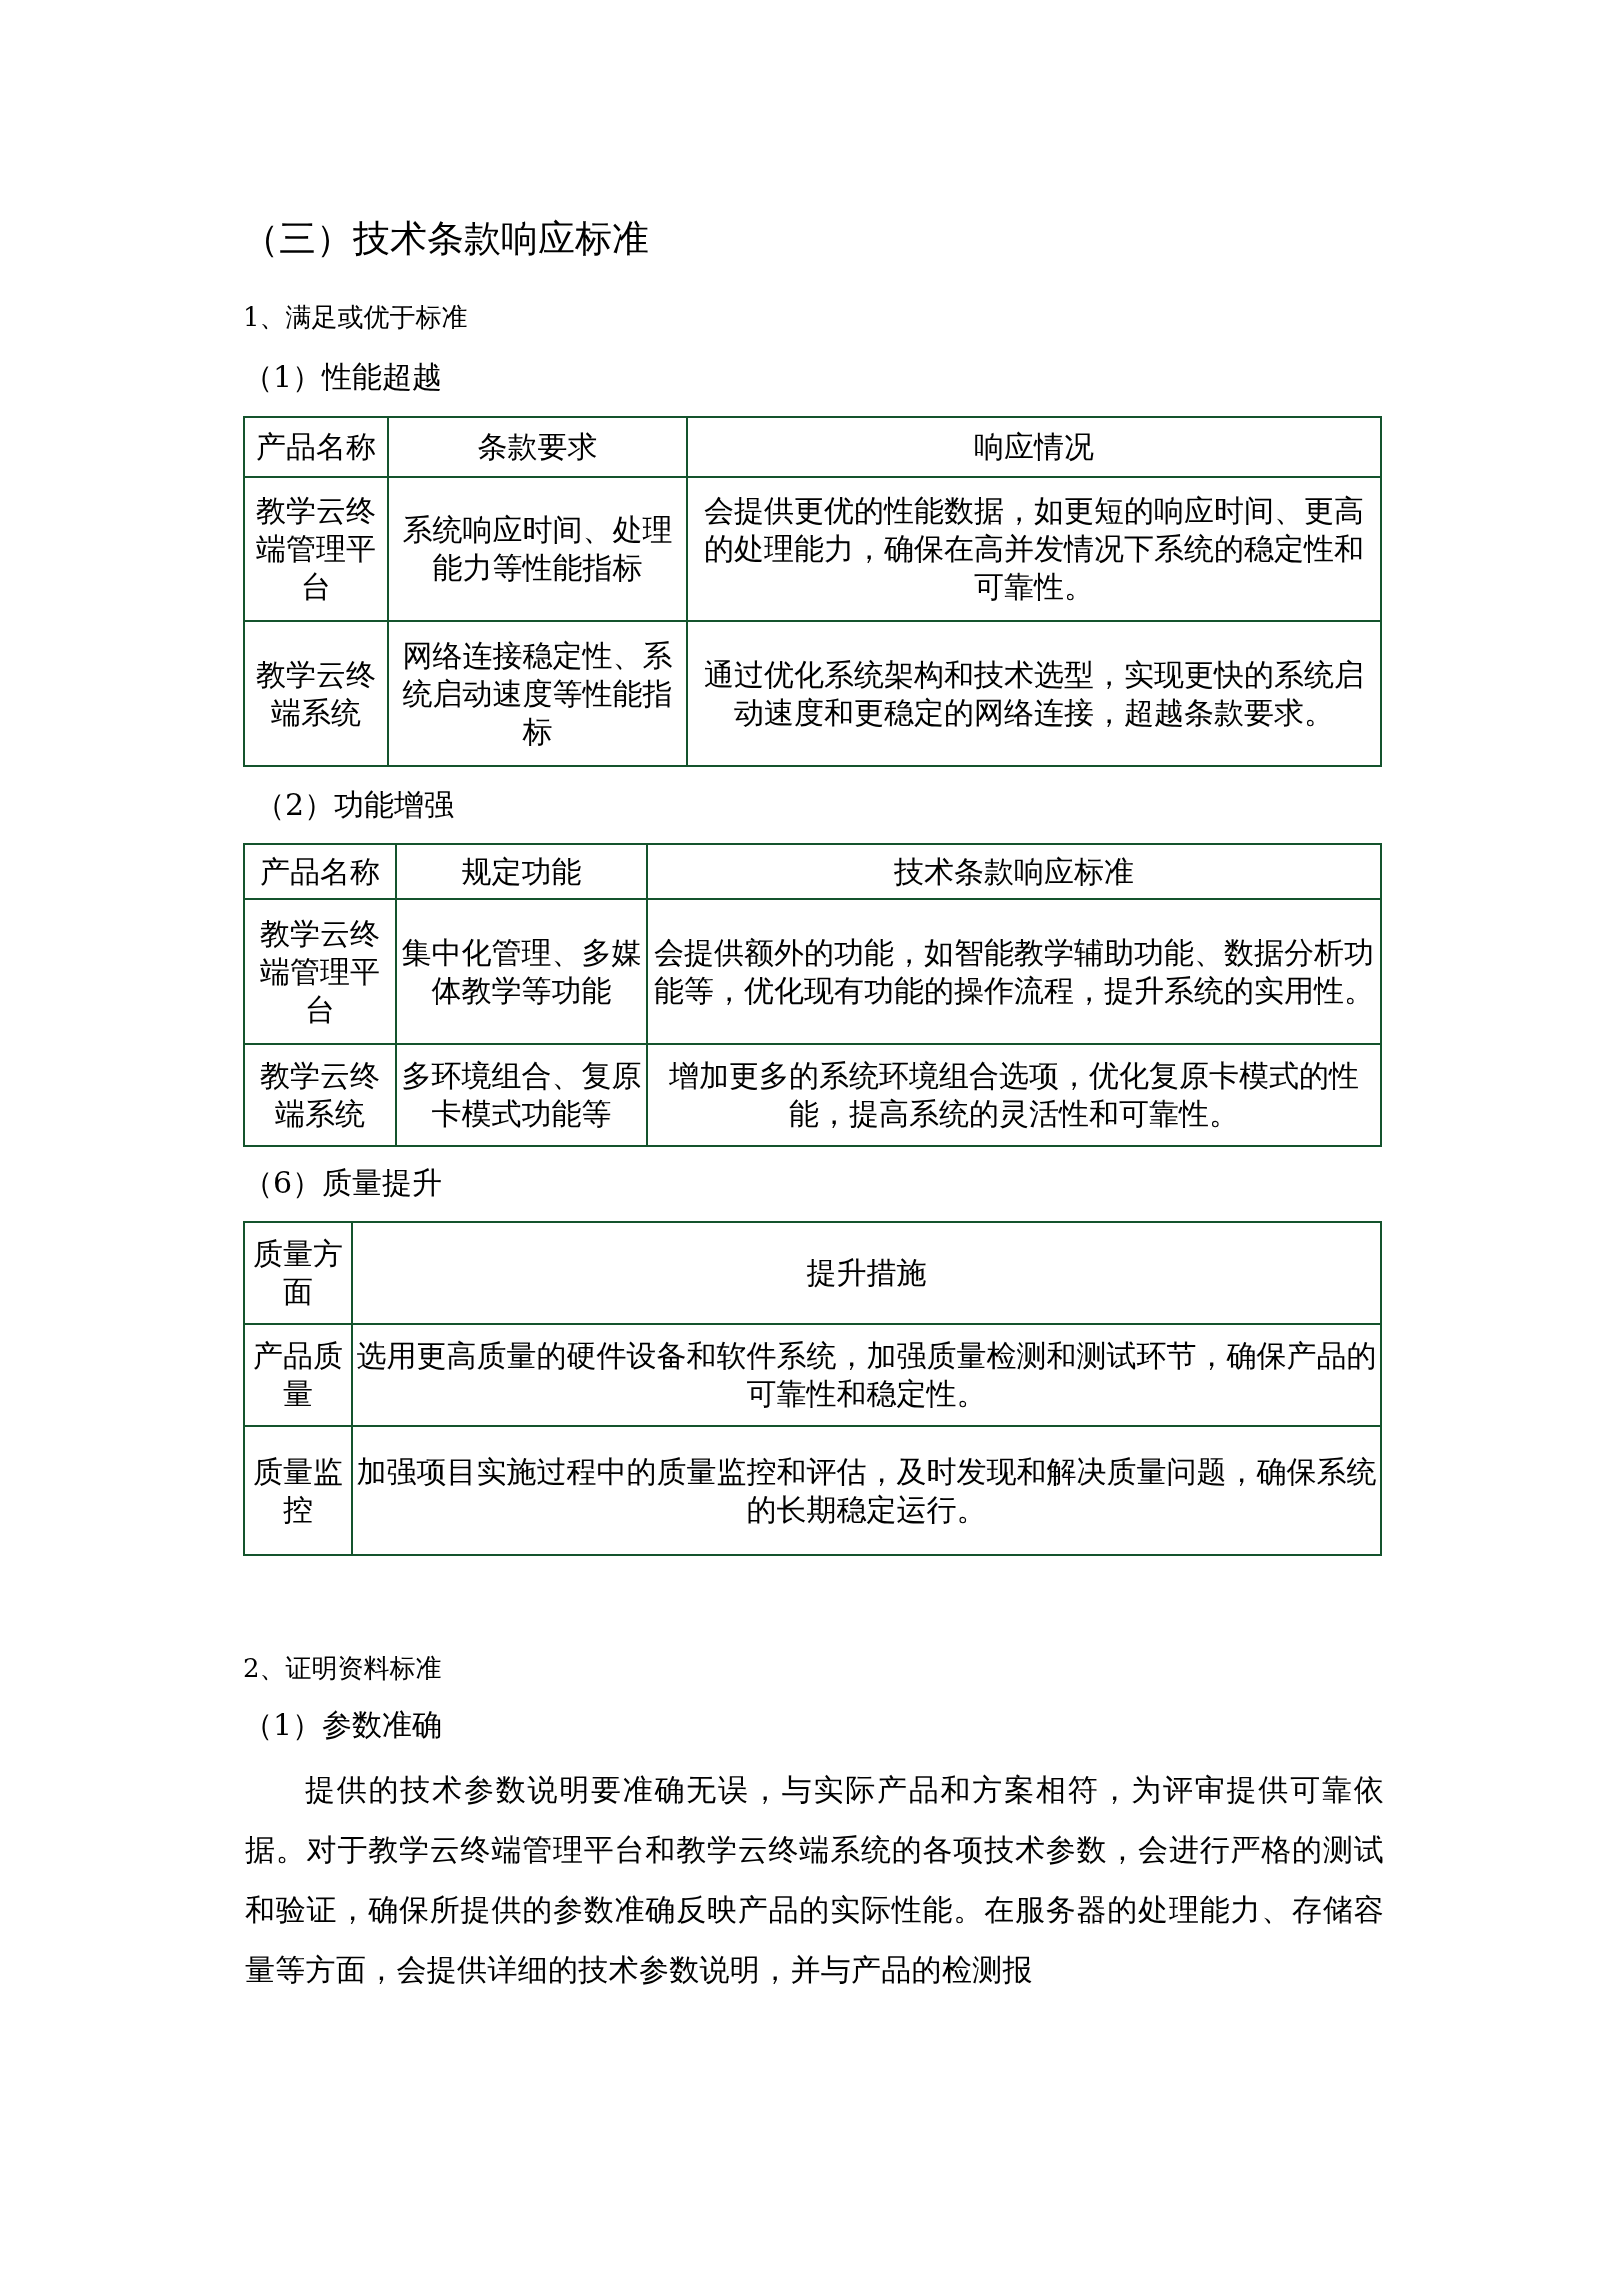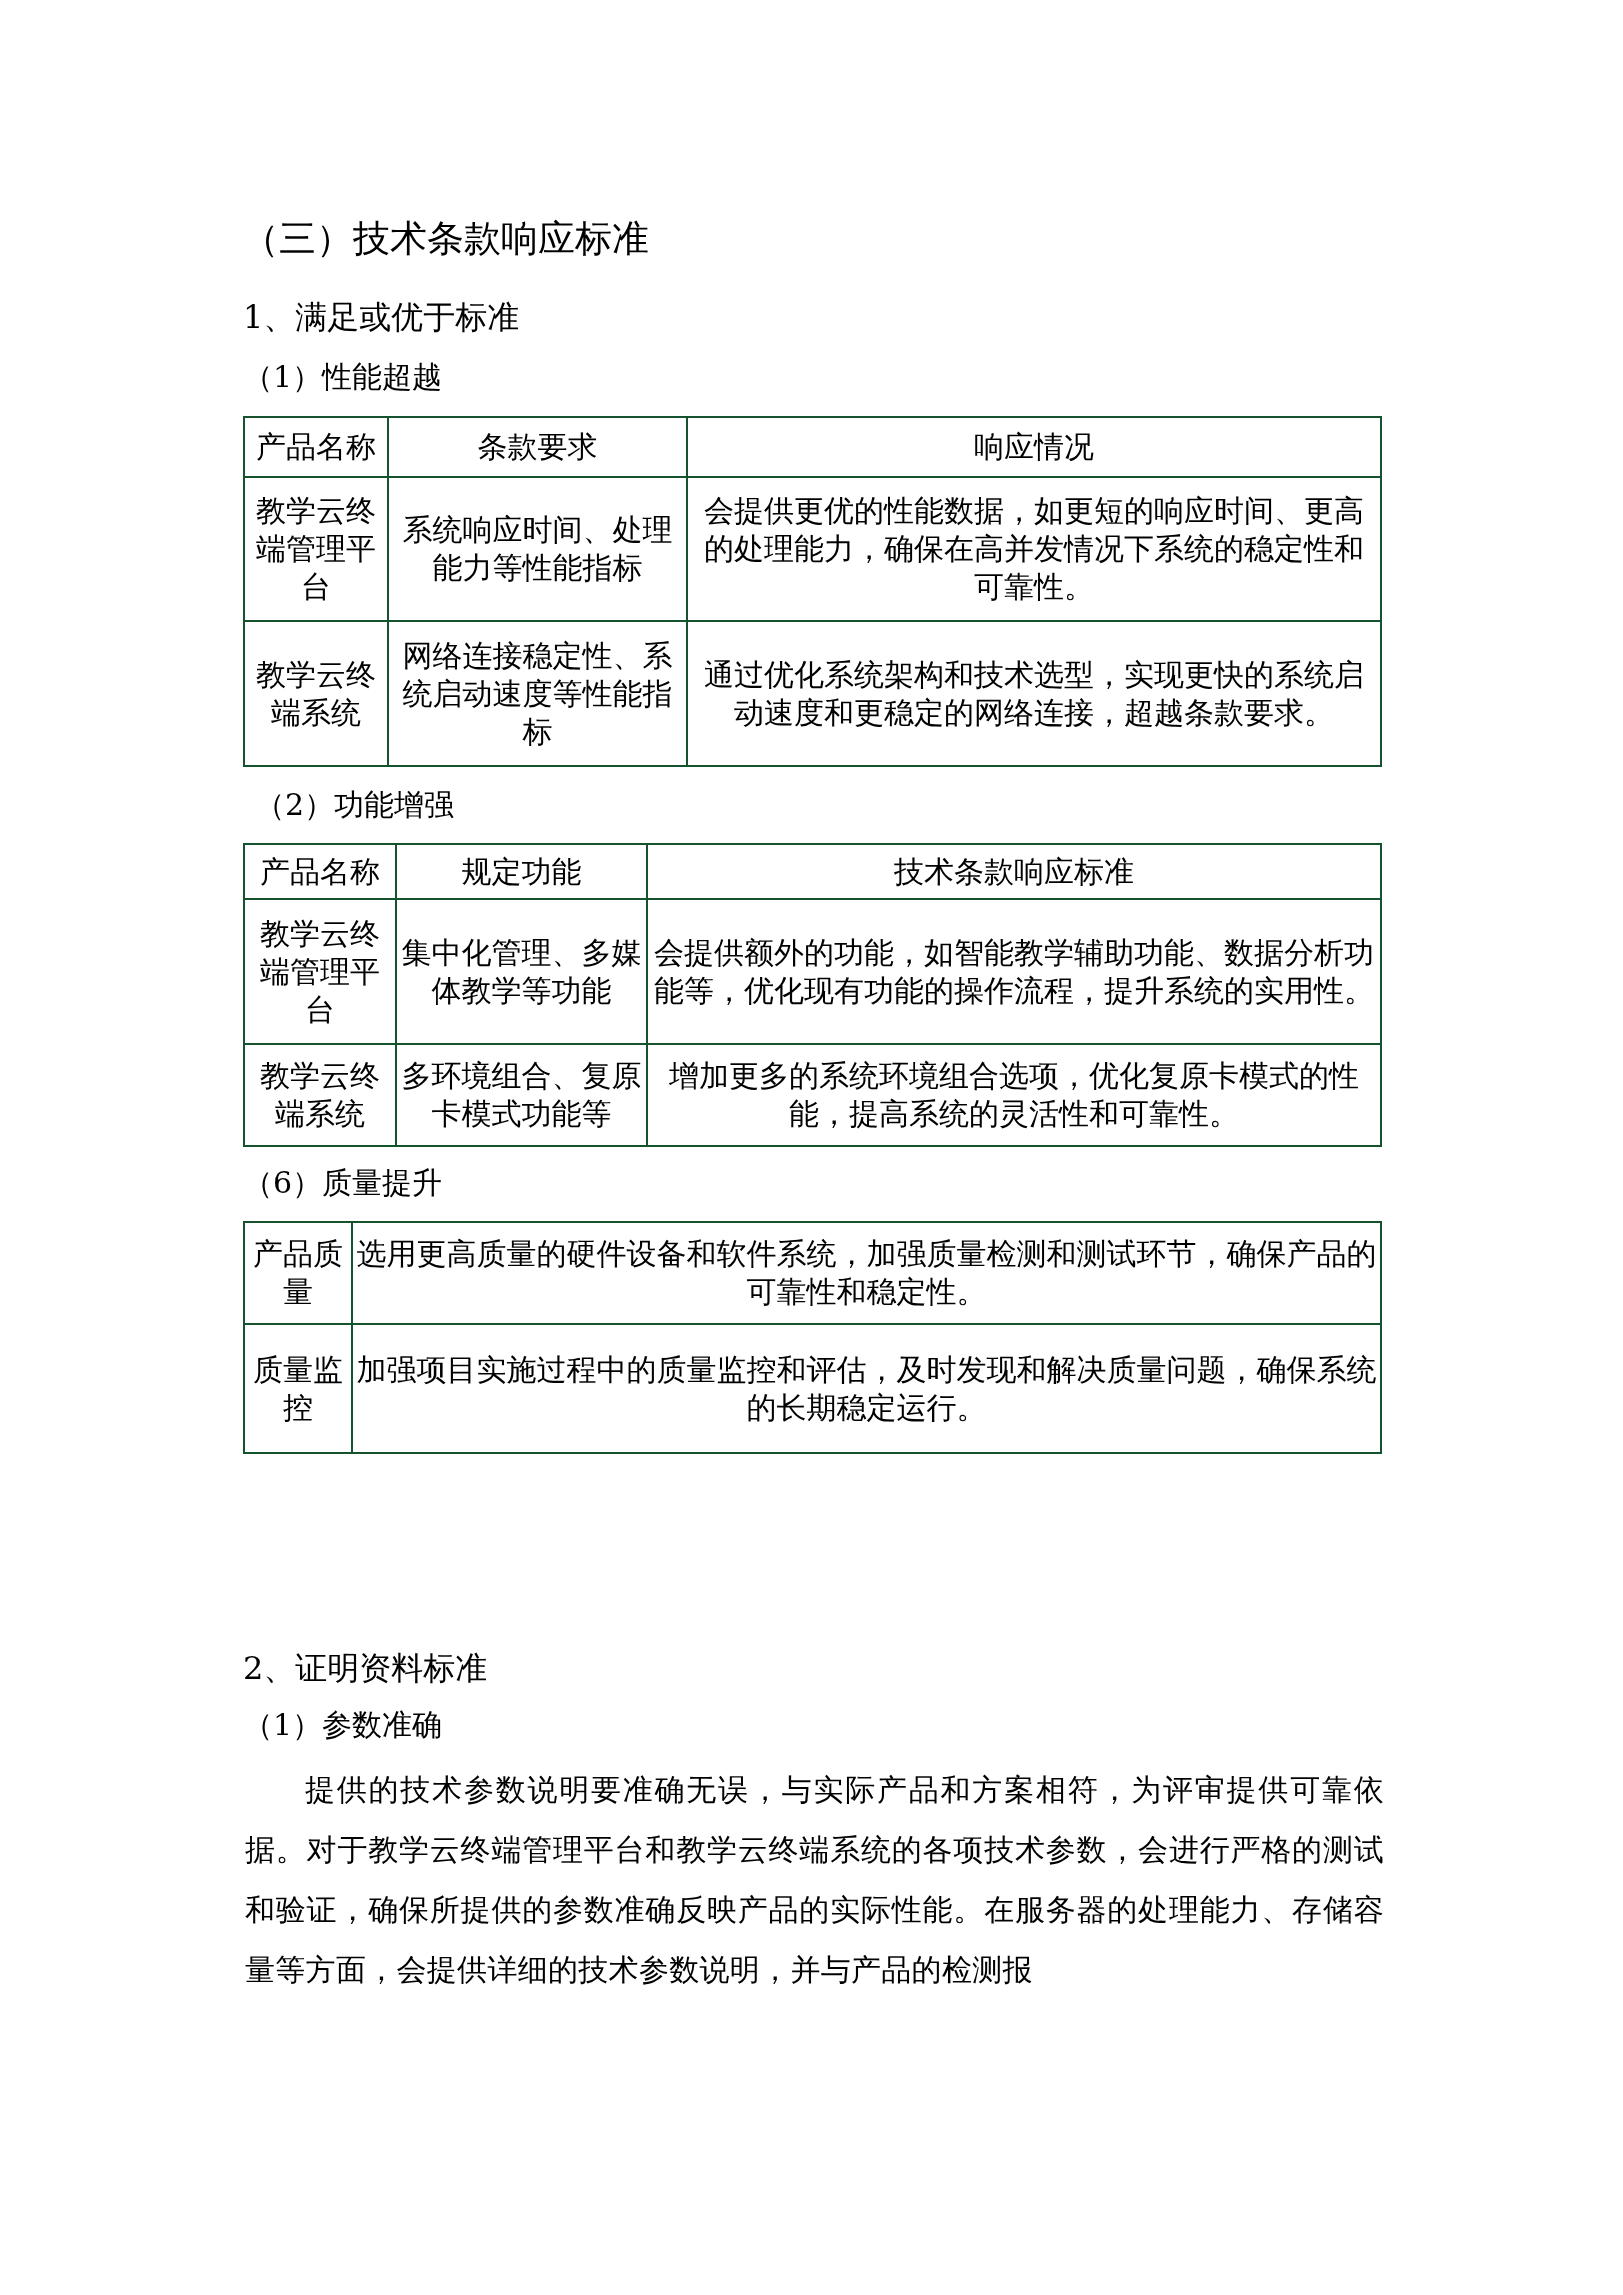--- a/index.html
+++ b/index.html
@@ -1,20 +1,20 @@
 <!DOCTYPE html>
 <html style="font-size:10.5px"><head>
 <meta charset="utf-8">
 <style>
   html, body { margin:0; padding:0; background:#ffffff; }
   body { width:1623px; height:2295px; position:relative; overflow:hidden;
          font-family:"DejaVu Serif","Liberation Serif",serif; color:#000; }
   .abs { position:absolute; }
   .h1 { left:242px; top:213px; font-size:37px; line-height:52px; white-space:nowrap; }
-  .h2 { font-size:32px; line-height:39px; white-space:nowrap; }
+  .h2 { font-size:26px; line-height:39px; white-space:nowrap; }
   .h3 { font-size:30px; line-height:39px; white-space:nowrap; }
   table.doc { position:absolute; border-collapse:collapse; table-layout:fixed; font-size:30px; }
   table.doc td { border:2px solid #14532d; text-align:center; vertical-align:middle;
                  line-height:38px; padding:0 1.3px; word-break:break-all; }
   .para { position:absolute; left:245px; width:1139px; font-size:30px; line-height:60px;
           text-indent:60px; text-align:justify; letter-spacing:0.3px; }
 </style>
 </head>
 <body>
 
@@ -76,20 +76,24 @@
   </table>
 
 <div class="abs h3" style="left:243px;top:1163px;">（6）质量提升</div>
 
 <table class="doc" style="left:243px;top:1221px;width:1137px;">
   <colgroup>
       <col style="width:108px">
       <col style="width:1029px">
     </colgroup>
   <tbody>
+      <tr style="height:102px">
+    <td>质量方面</td>
+    <td>提升措施</td>
+  </tr>
   <tr style="height:102px">
     <td>产品质量</td>
     <td>选用更高质量的硬件设备和软件系统，加强质量检测和测试环节，确保产品的可靠性和稳定性。</td>
   </tr>
   <tr style="height:129px">
     <td>质量监控</td>
     <td>加强项目实施过程中的质量监控和评估，及时发现和解决质量问题，确保系统的长期稳定运行。</td>
   </tr>
 </tbody>
   </table>

